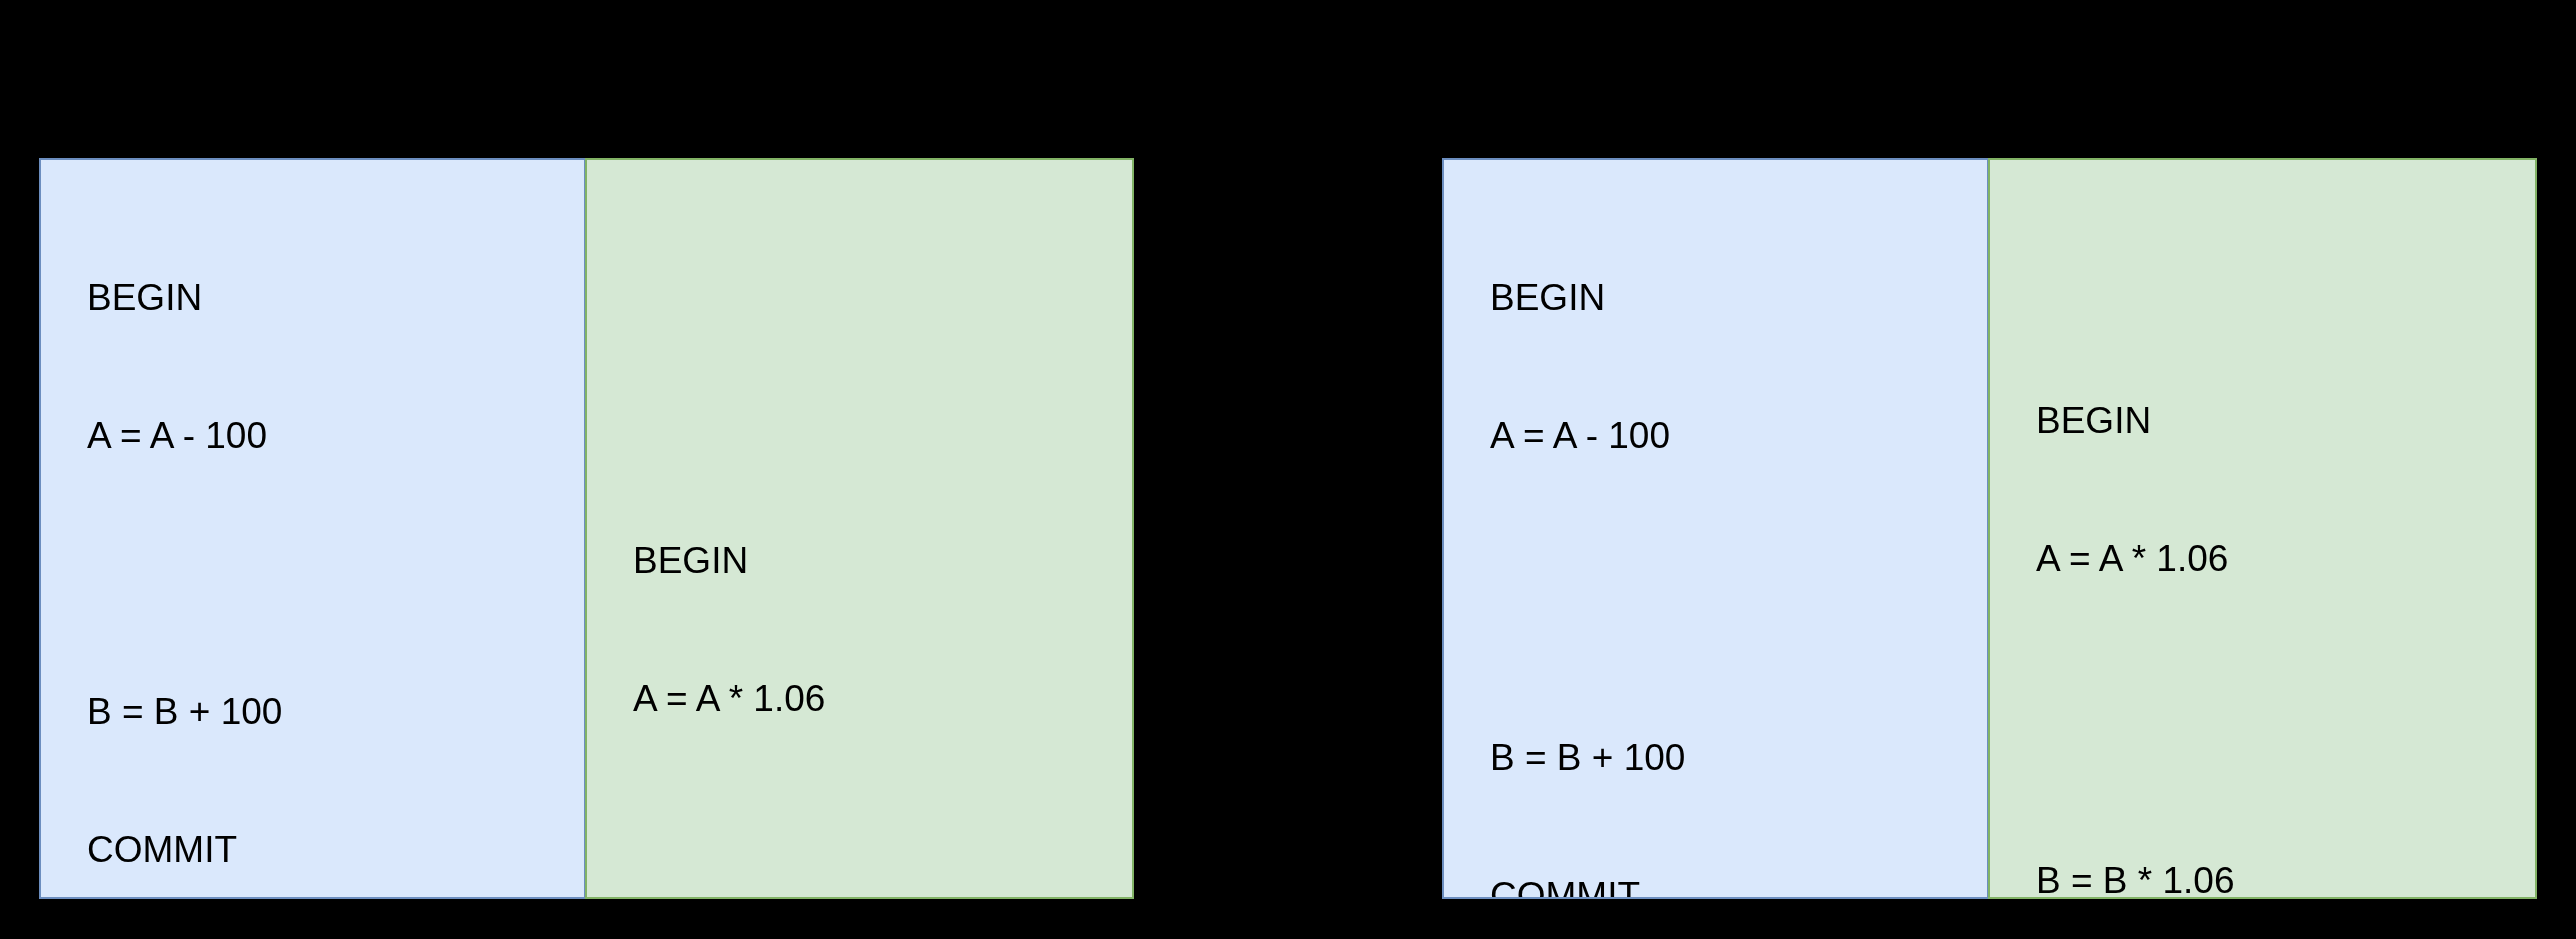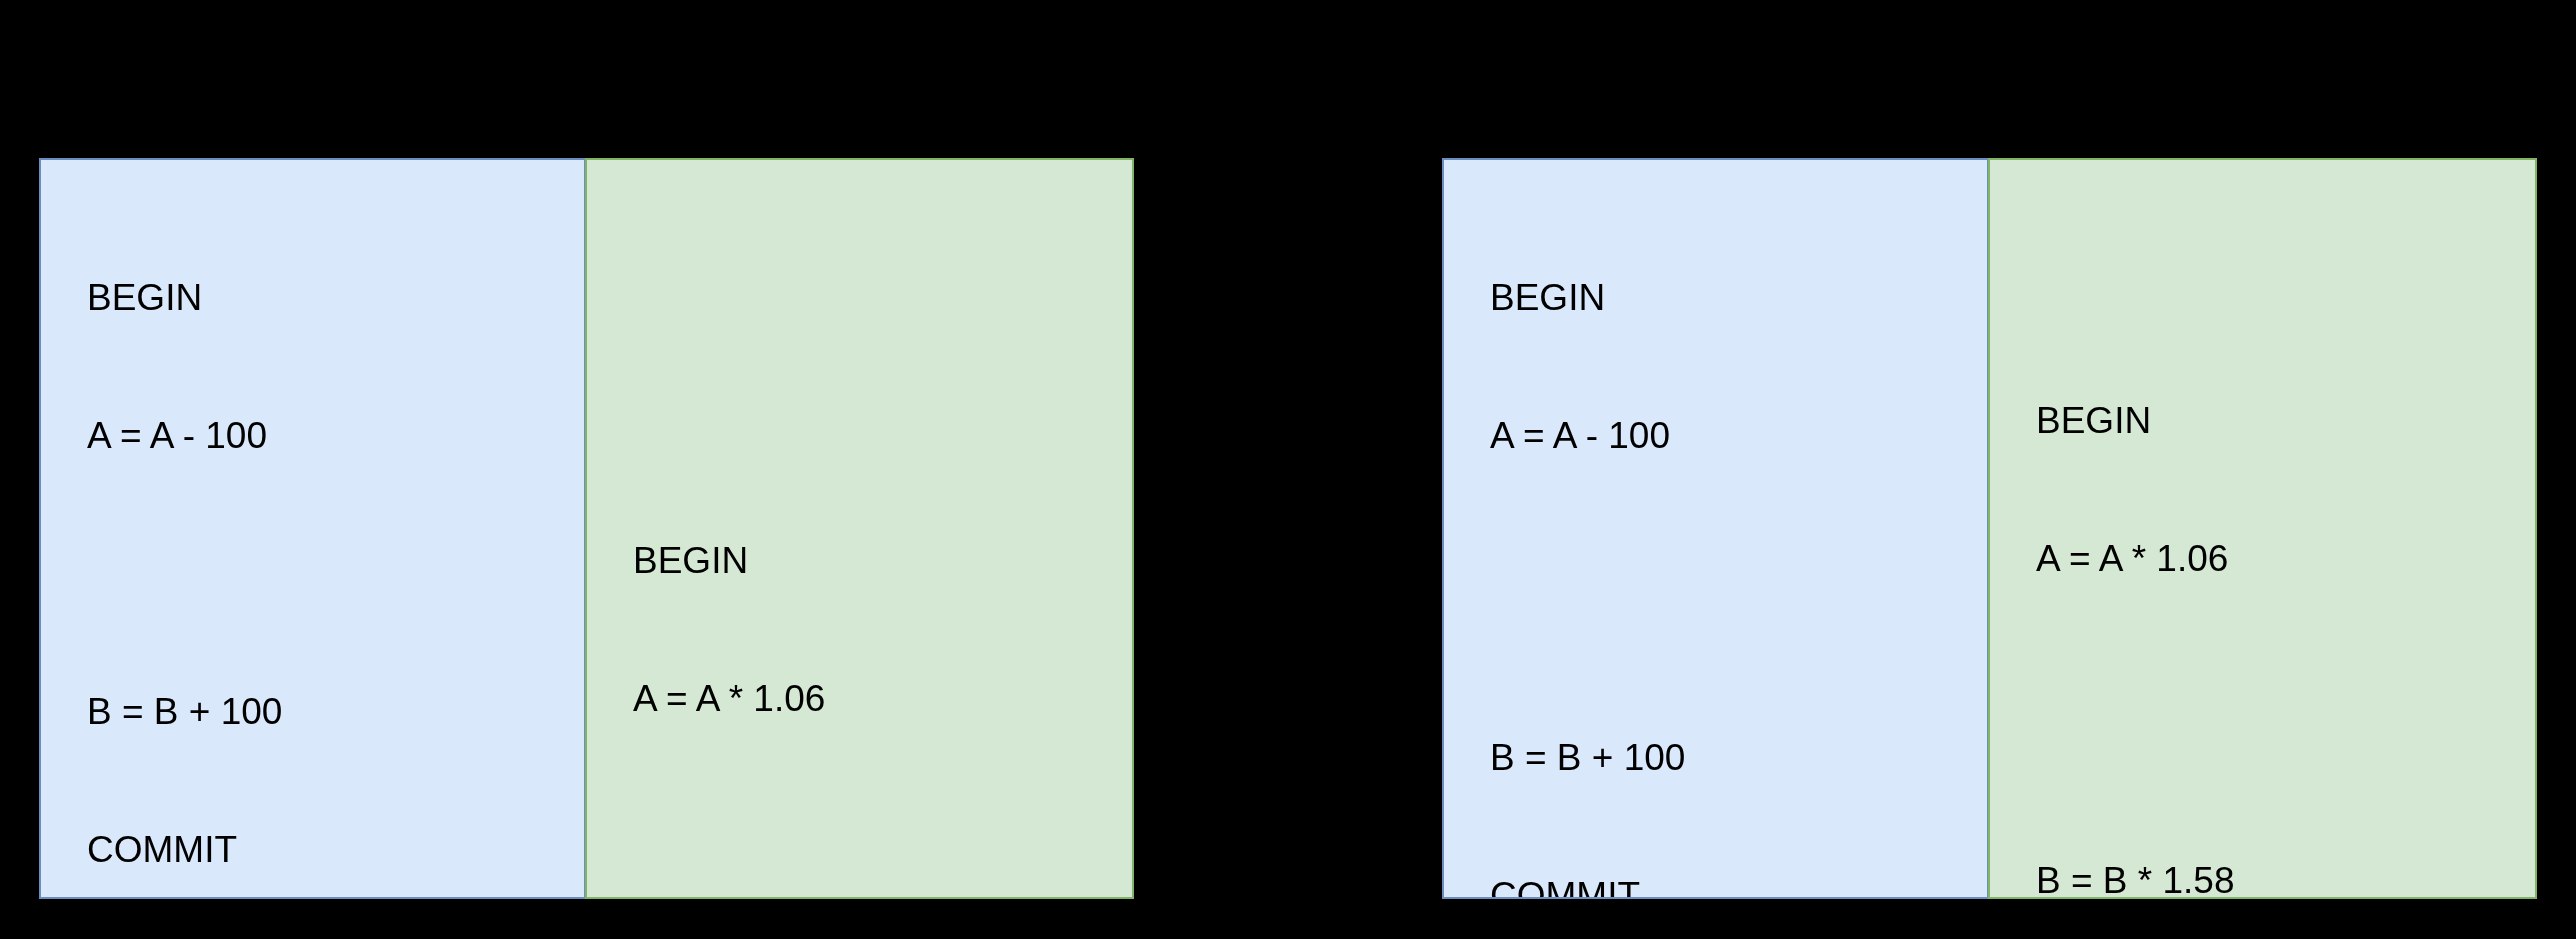--- a/index.html
+++ b/index.html
@@ -133,21 +133,21 @@
         <span class="stmt-line">B = B + 100</span>
         <span class="stmt-line">COMMIT</span>
       </div>
     </div>
 
     <div class="txn-panel green">
       <div class="stmt-block" id="d2-green-code">
         <span class="stmt-line">BEGIN</span>
         <span class="stmt-line">A = A * 1.06</span>
         <span class="stmt-gap tall"></span>
-        <span class="stmt-line">B = B * 1.58</span>
+        <span class="stmt-line">B = B * 1.06</span>
         
       </div>
     </div>
 
   </div>
 
 </div>
 
 
 </body></html>

